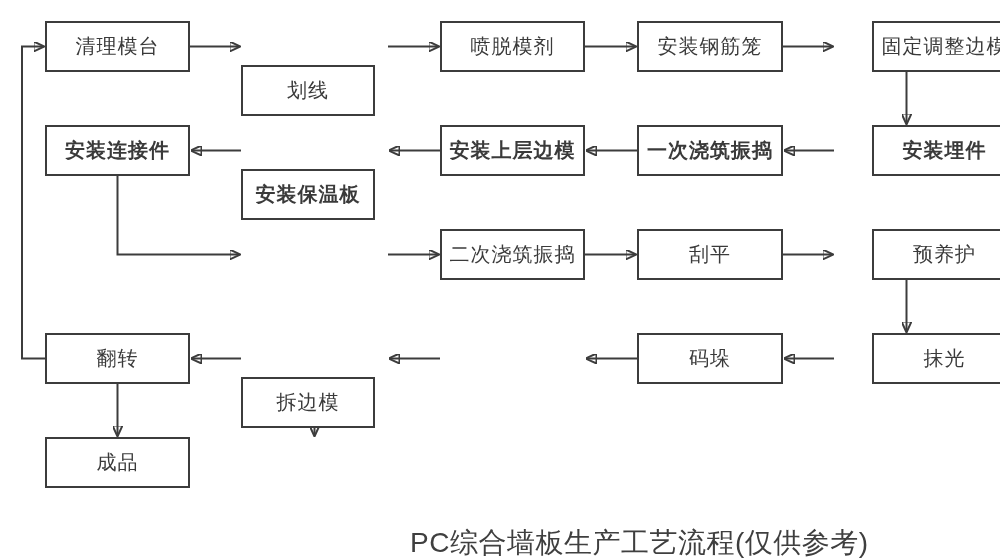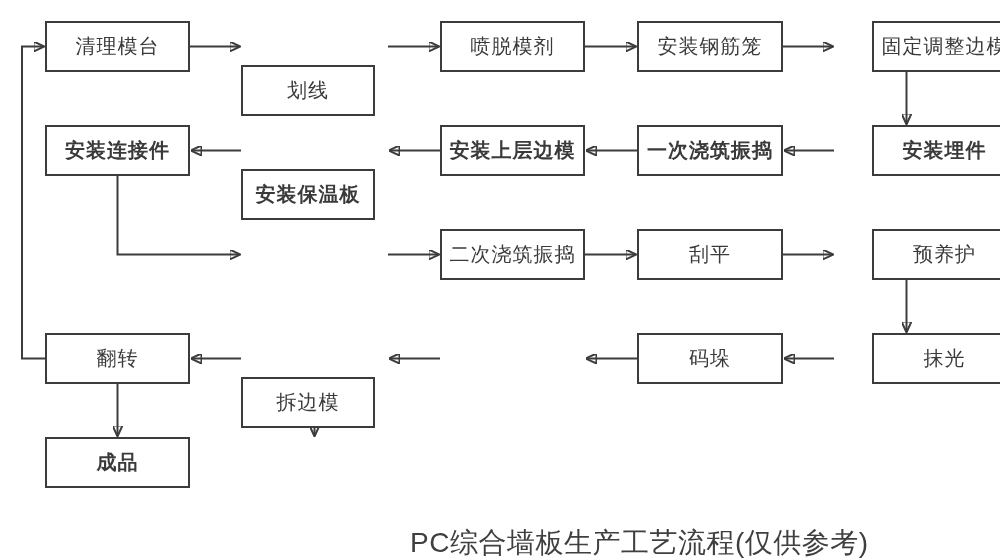--- a/index.html
+++ b/index.html
@@ -34,21 +34,21 @@
   .c1 { left: 45px;  width: 145px; }
   .c2 { left: 241px; width: 134px; margin-top: 44px; }
   .c3 { left: 440px; width: 145px; }
   .c4 { left: 637px; width: 146px; }
   .c5 { left: 872px; width: 145px; }
   
   .r1 { top: 21px; }
   .r2 { top: 125px; font-weight: bold; }
   .r3 { top: 229px; }
   .r4 { top: 333px; }
-  .r5 { top: 437px; font-weight: bold; }
+  .r5 { top: 437px; }
   .diagram-title {
     position: absolute;
     left: 410px; top: 500px;
     font-size: 28px;
     color: #3f3f3f;
     letter-spacing: 0.5px;
     white-space: nowrap;
     margin-top: 24px;
   }
   .wires path {

